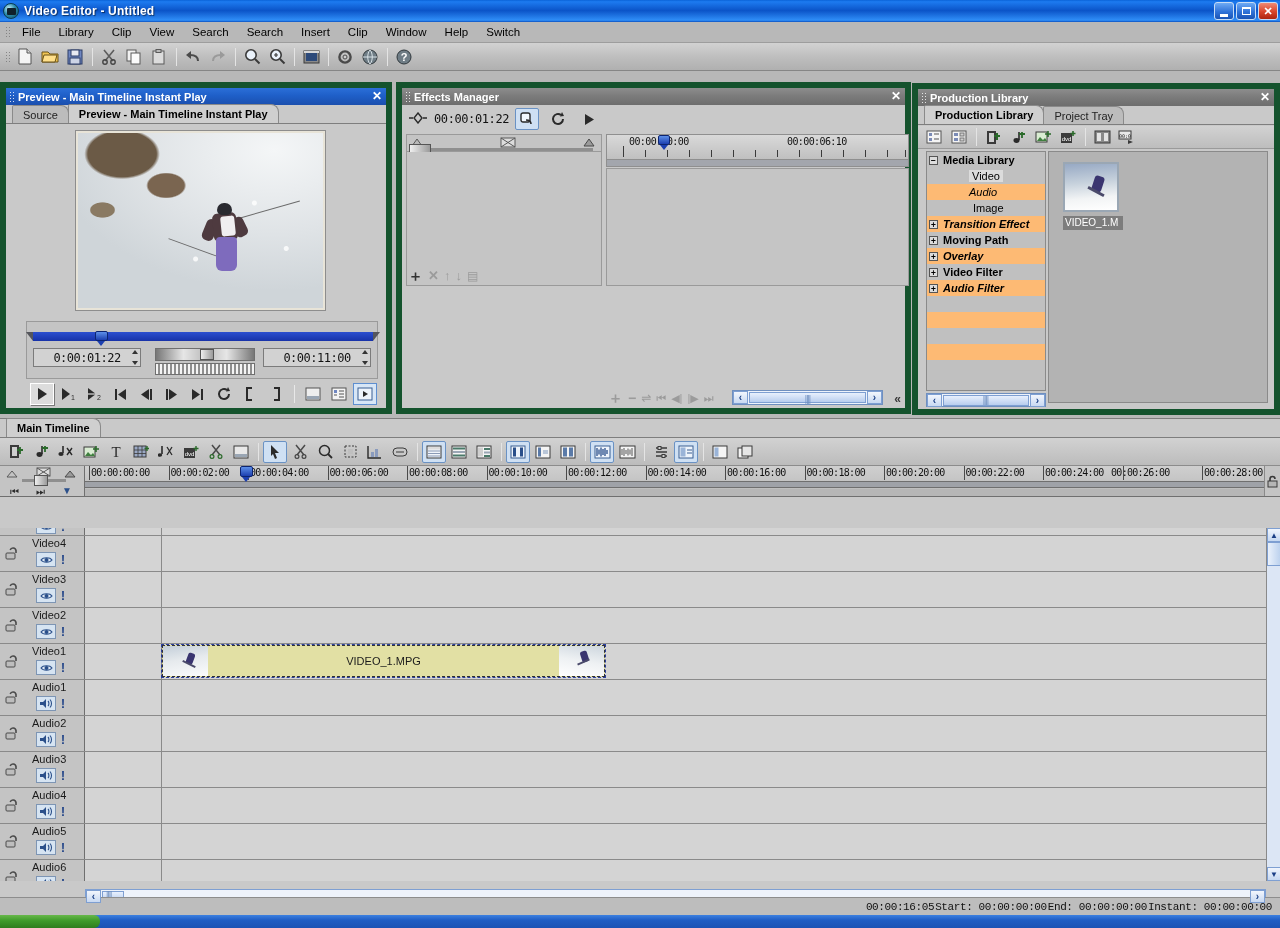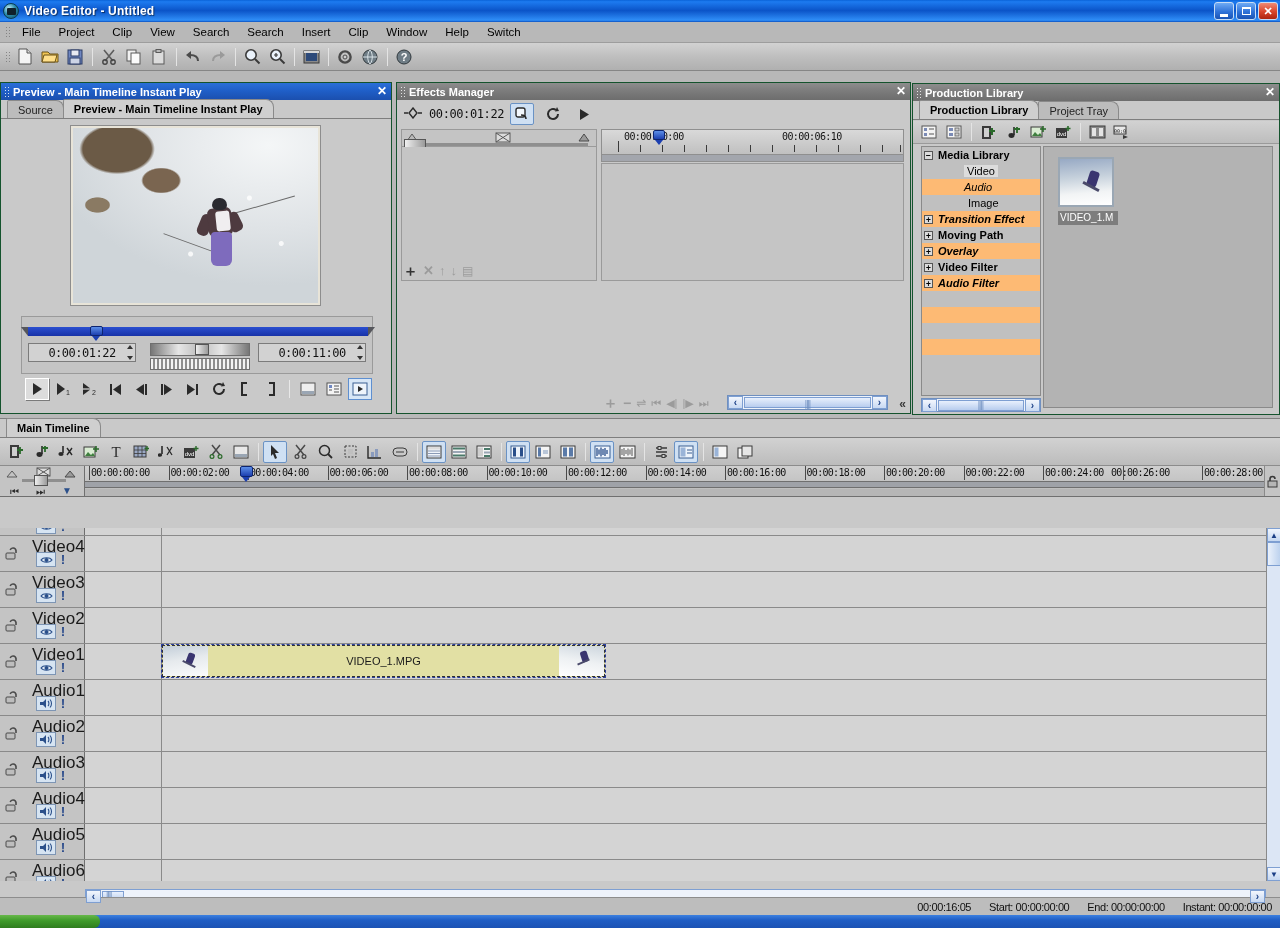--- a/index.html
+++ b/index.html
@@ -60,21 +60,21 @@
     border-bottom:1px solid #868686; padding-left:4px;
     background: linear-gradient(180deg,#d2d2d2 0%, #bdbdbd 55%, #b0b0b0 100%);
   }
   .tb-btn {
     width:24px; height:22px; display:flex; align-items:center; justify-content:center;
     margin-right:1px; border:1px solid transparent; border-radius:2px;
   }
   .tb-sep { width:1px; height:18px; background:#8c8c8c; margin:0 4px;
             border-right:1px solid #e4e4e4; }
   
-  .panel { position:absolute; background:#c9c9c9; border:1px solid #14532d; }
+  .panel { position:absolute; background:#c9c9c9; border:6px solid #14532d; }
   .panel-caption {
     height:17px; display:flex; align-items:center;
     background: linear-gradient(180deg,#2b6fd8 0%,#1f5fc8 45%,#1b4fae 100%);
     color:#fff; font-weight:bold; font-size:11px; padding-left:3px;
     position:relative;
   }
   .panel-caption.gray {
     background: linear-gradient(180deg,#8d8d8d 0%,#7c7c7c 45%,#6d6d6d 100%);
     color:#fff;
   }
@@ -242,21 +242,21 @@
   .tl-playhead { position:absolute; left:155px; top:0; width:13px; height:16px; z-index:4;}
   .tl-playhead .hd{width:13px;height:11px;background:linear-gradient(180deg,#5d8fe8,#1c3fb0);
                    border:1px solid #0d2470;border-radius:2px;}
   .tl-playhead .tip{width:0;height:0;margin-left:2px;border-style:solid;
                     border-width:5px 4px 0 4px;border-color:#1c3fb0 transparent transparent transparent;}
   .tl-tracks { position:absolute; left:0; top:109px; right:0; bottom:24px; overflow:hidden; }
   .track-row { display:flex; height:36px; border-bottom:1px solid #8a8a8a; }
   .track-hdr { width:85px; background:#c4c4c4; border-right:1px solid #6f6f6f;
                position:relative; }
   .track-hdr .lockcell { position:absolute; left:4px; top:10px; width:22px; height:16px; }
-  .track-hdr .tname { position:absolute; left:32px; top:1px; font-size:17px; color:#1a1a1a; }
+  .track-hdr .tname { position:absolute; left:32px; top:1px; font-size:11px; color:#1a1a1a; }
   .track-hdr .tbtns { position:absolute; left:36px; top:16px; display:flex; align-items:center; gap:5px; }
   .mini-btn { width:20px; height:15px; background:#d6e4f2; border:1px solid #7d95b4;
               display:flex; align-items:center; justify-content:center; }
   .bang { color:#1b3f86; font-weight:bold; font-size:12px; line-height:12px; }
   .track-gutter { width:77px; background:#d4d4d4; border-right:1px solid #8a8a8a; }
   .track-body { flex:1; background:#d4d4d4; position:relative; }
   .clip { position:absolute; left:0; top:1px; height:32px; background:#e2e0a4;
           border:1px dashed #333; outline:1px dashed #2a3f9e; display:flex; align-items:center; }
   .clip .edge { width:45px; height:100%; overflow:hidden; position:relative;
                 background:linear-gradient(180deg,#aebdd0 0%,#dde3e8 50%,#f3f5f6 100%); }
@@ -265,22 +265,22 @@
                 background:#dce6f5; border-left:1px solid #8a8a8a; }
   .vs-btn { width:14px; height:14px; background:linear-gradient(180deg,#f0f5fd,#c6d8f1);
             border:1px solid #7e9fd2; display:flex; align-items:center; justify-content:center;
             color:#1b3f86; font-size:8px; }
   .tl-hscroll { position:absolute; left:85px; right:14px; bottom:2px; height:14px;
                 border:1px solid #7e9fd2; background:#eef3fb; display:flex; align-items:center;}
   
   #statusbar { position:absolute; left:0; bottom:13px; width:1280px; height:18px;
                background:#bdbdbd; border-top:1px solid #8d8d8d;
                display:flex; align-items:center; justify-content:flex-end;
-               font-family:Liberation Sans, sans-serif; font-size:11px; color:#111;
-               padding-right:8px; gap:18px; letter-spacing:-.4px;}
+               font-family:Liberation Mono, monospace; font-size:11px; color:#111;
+               padding-right:8px; gap:1px; letter-spacing:-.4px;}
   
   #taskbar { position:absolute; left:0; bottom:0; width:1280px; height:13px;
              background: linear-gradient(180deg,#3c80e0 0%,#1f5dc4 40%,#1b52b4 100%); }
   #taskbar .start { width:100px; height:13px;
     background: linear-gradient(180deg,#67b84a 0%,#3e9a2a 45%,#2e7d1e 100%);
     border-radius:0 6px 6px 0; }
   .sep-v { width:1px; height:18px; background:#8c8c8c; margin:0 4px;
            border-right:1px solid #e8e8e8; }
   .btn-sel { background:#cfe0f3; border:1px solid #6a92c4 !important; }
 </style>
@@ -293,21 +293,21 @@
   <div class="win-btns">
     <div class="win-btn"><span style="display:inline-block;width:8px;height:3px;background:#fff;vertical-align:middle;margin-top:8px;"></span></div>
     <div class="win-btn"><span style="display:inline-block;width:9px;height:8px;border:1px solid #fff;border-top-width:2px;vertical-align:middle;"></span></div>
     <div class="win-btn close"><span>✕</span></div>
   </div>
 </div>
 
 <div id="menubar">
   <span class="grip"></span>
   <div class="menu-item">File</div>
-  <div class="menu-item">Project</div>
+  <div class="menu-item">Library</div>
   <div class="menu-item">Clip</div>
   <div class="menu-item">View</div>
   <div class="menu-item">Search</div>
   <div class="menu-item">Search</div>
   <div class="menu-item">Insert</div>
   <div class="menu-item">Clip</div>
   <div class="menu-item">Window</div>
   <div class="menu-item">Help</div>
   <div class="menu-item">Switch</div>
 </div>

